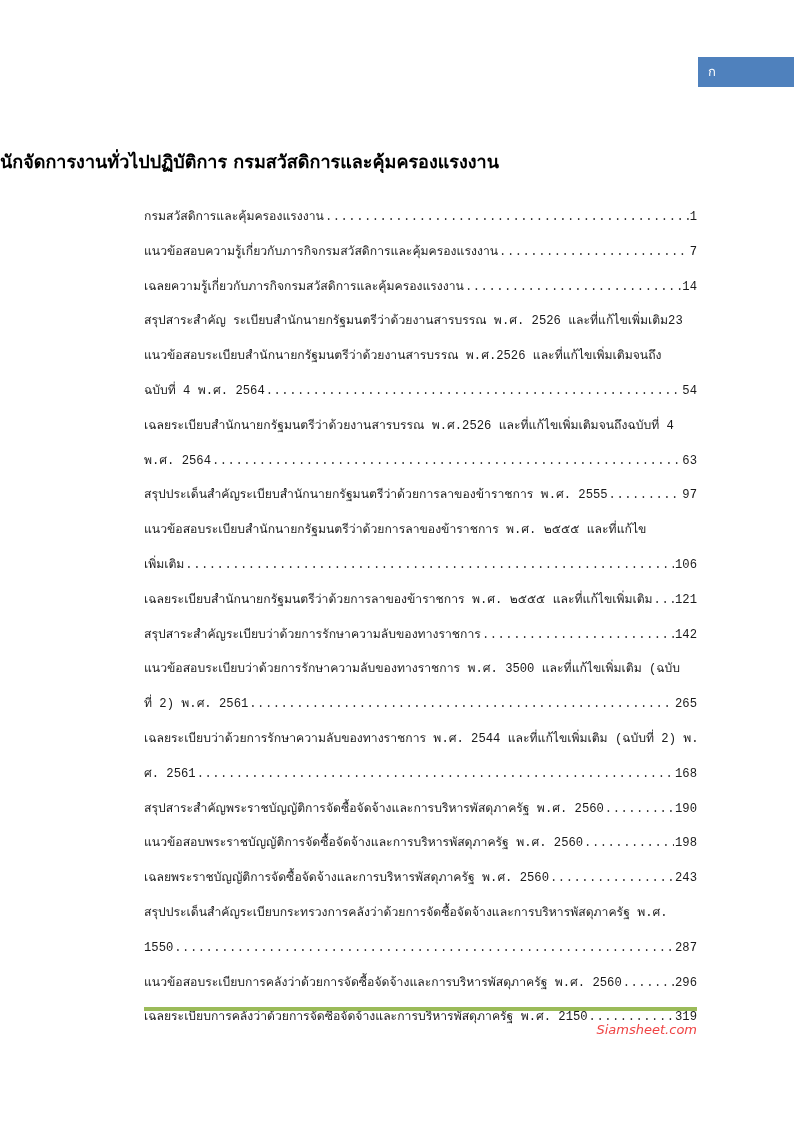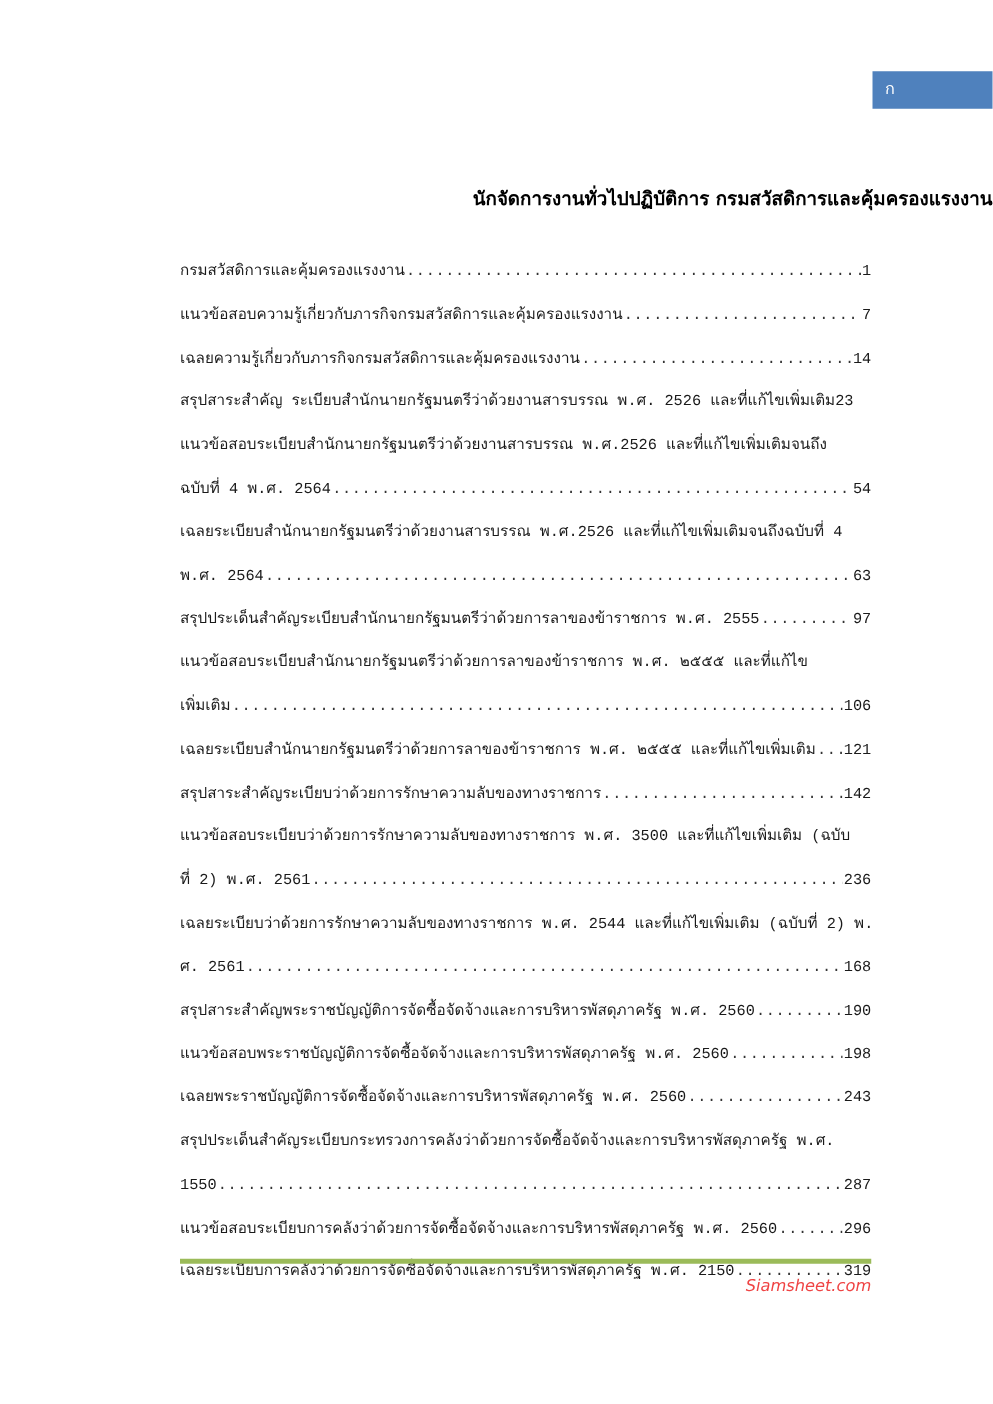--- a/index.html
+++ b/index.html
@@ -6,22 +6,22 @@
     body {
       width: 794px; height: 1123px; background: #ffffff; position: relative; overflow: hidden;
       font-family: "DejaVu Sans", "Liberation Sans", sans-serif; color: #1a1a1a;
     }
     .page-tab {
       position: absolute; left: 698px; top: 57px; width: 96px; height: 30px;
       background: #4f81bd; color: #ffffff; font-size: 13px; line-height: 30px;
       padding-left: 10px; box-sizing: border-box;
     }
     .doc-title {
-      position: absolute; left: 0; width: 794px; top: 147px; text-align: right;
-      font-size: 15px; font-weight: bold; color: #000;
+      position: absolute; left: 0; width: 794px; top: 147px; text-align: left;
+      font-size: 18px; font-weight: bold; color: #000;
     }
     .toc {
       position: absolute; left: 144px; top: 205px; width: 553px;
       font-size: 12.2px;
     }
     .entry { margin: 0; }
     .line {
       display: flex; align-items: baseline; height: 34.8px; line-height: 24px;
       white-space: nowrap; overflow: hidden; font-family: Liberation Mono, monospace;
     }
@@ -134,21 +134,21 @@
       </div>
     </div>
     <div class="entry">
       <div class="line noleader">
         <span class="txt">แนวข้อสอบระเบียบว่าด้วยการรักษาความลับของทางราชการ พ.ศ. 3500 และที่แก้ไขเพิ่มเติม (ฉบับ</span>
         <span class="pg"></span>
       </div>
       <div class="line">
         <span class="txt">ที่ 2) พ.ศ. 2561</span>
         <span class="leader"></span>
-        <span class="pg">236</span>
+        <span class="pg">265</span>
       </div>
     </div>
     <div class="entry">
       <div class="line noleader">
         <span class="txt">เฉลยระเบียบว่าด้วยการรักษาความลับของทางราชการ พ.ศ. 2544 และที่แก้ไขเพิ่มเติม (ฉบับที่ 2) พ.</span>
         <span class="pg"></span>
       </div>
       <div class="line">
         <span class="txt">ศ. 2561</span>
         <span class="leader"></span>

